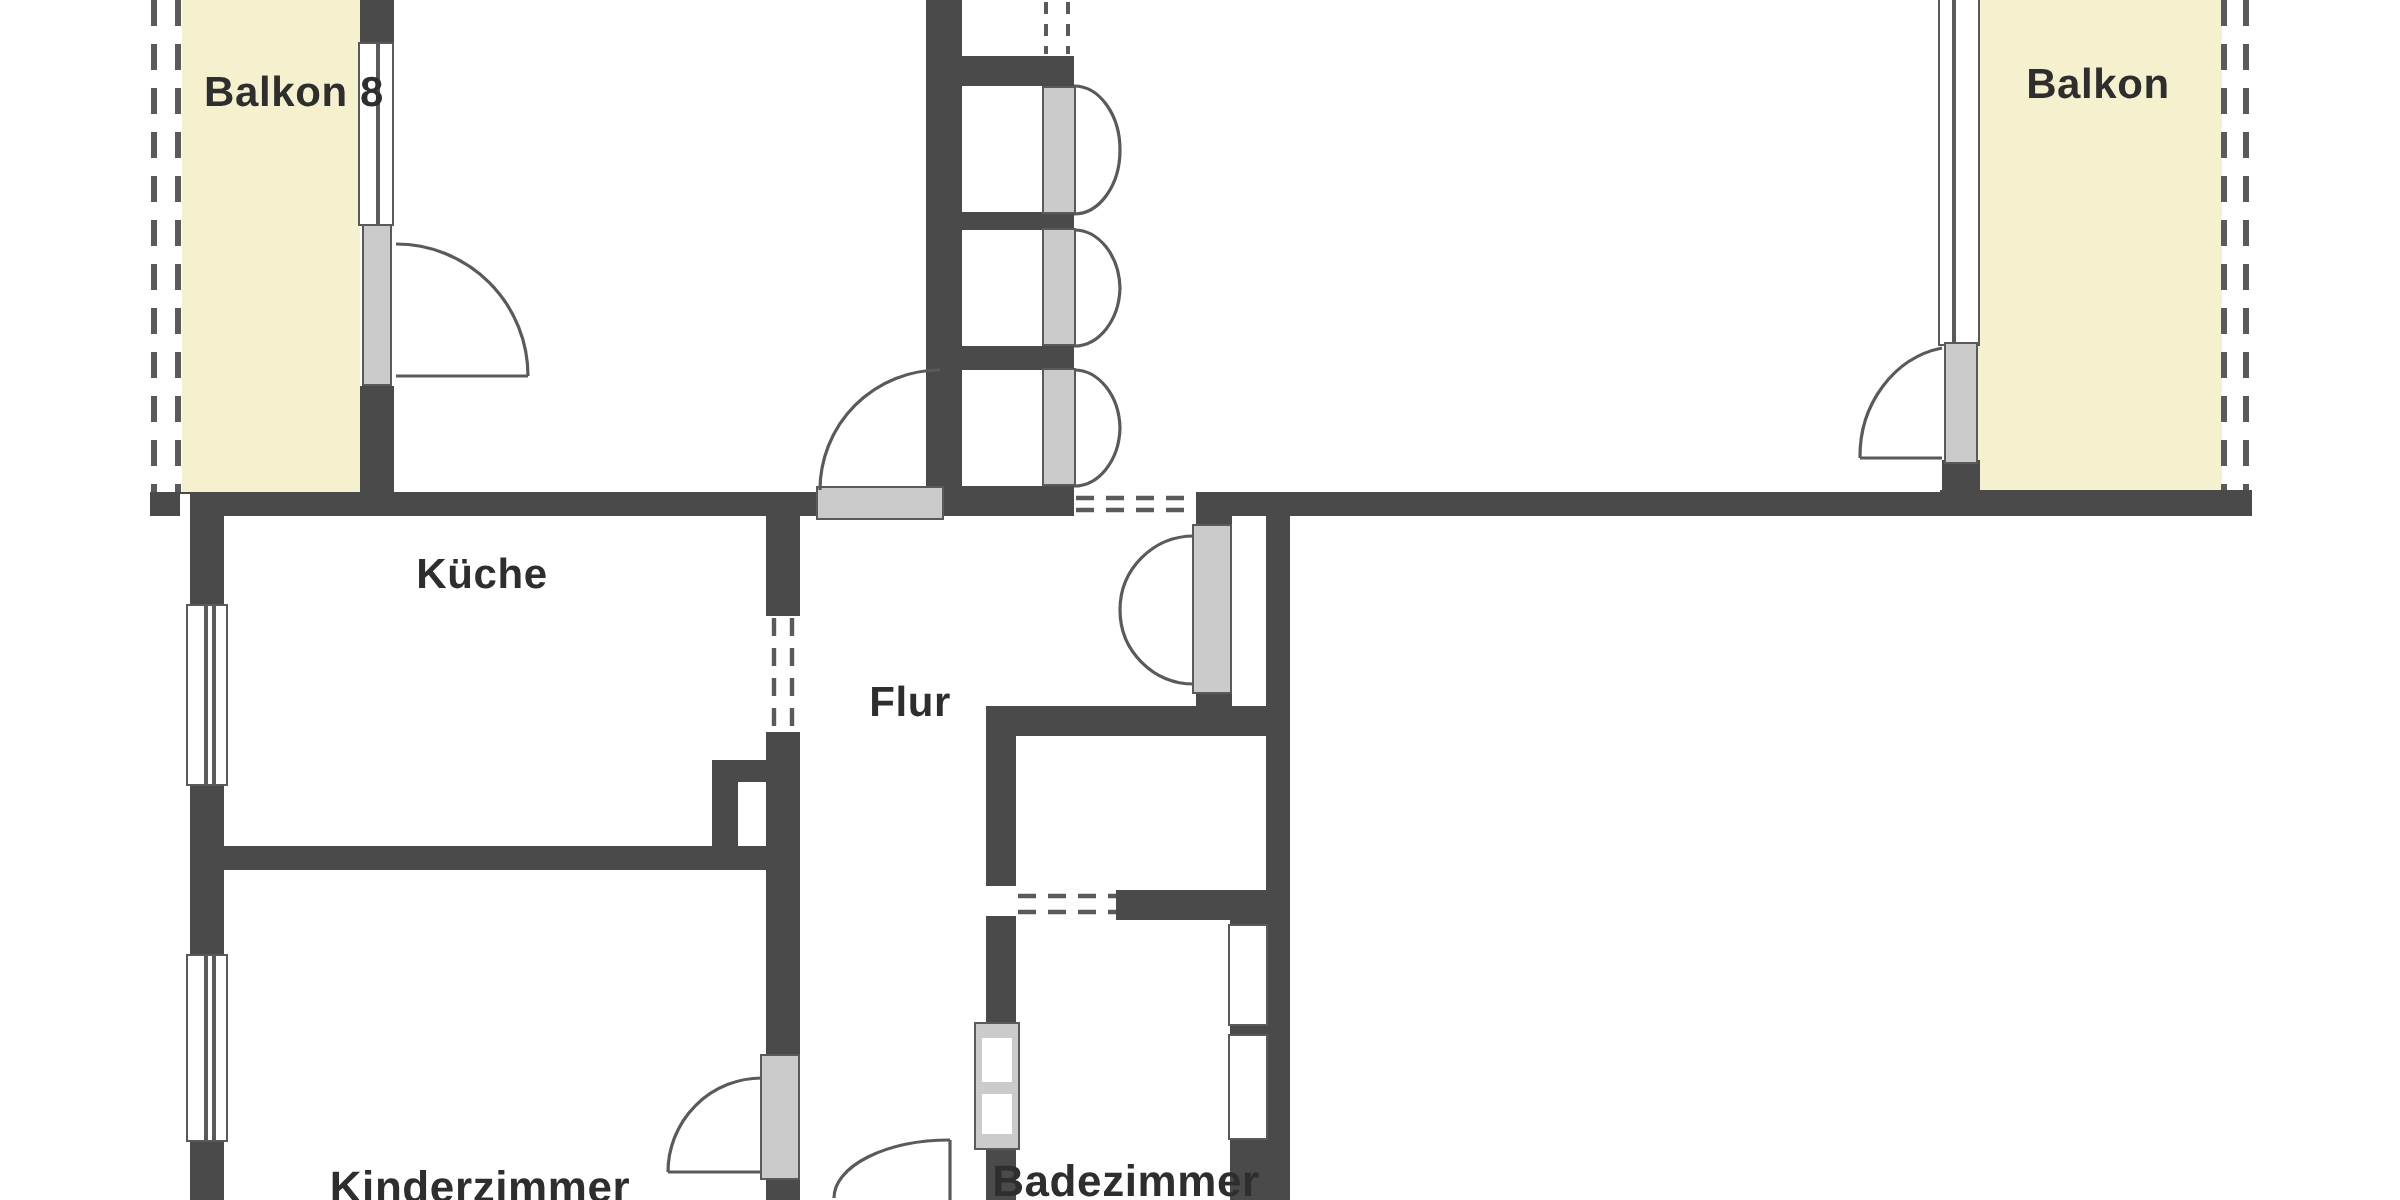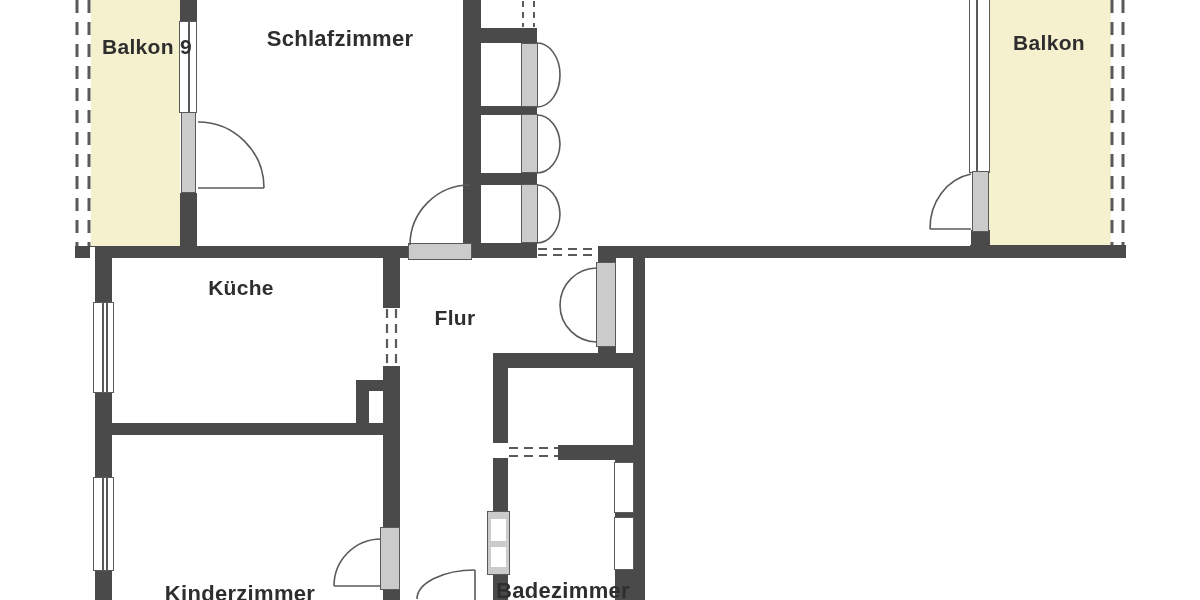--- a/index.html
+++ b/index.html
@@ -123,21 +123,20 @@
     <path class="arc" d="M537,43 A23,32 0 0 1 560,75"></path>
     <path class="arc" d="M537,107 A23,32 0 0 0 560,75"></path>
     <path class="arc" d="M537,115 A23,30 0 0 1 560,144"></path>
     <path class="arc" d="M537,173 A23,30 0 0 0 560,144"></path>
     <path class="arc" d="M537,185 A23,30 0 0 1 560,214"></path>
     <path class="arc" d="M537,243 A23,30 0 0 0 560,214"></path>
     <path class="arc" d="M597,268 A37,37 0 0 0 560,305"></path>
     <path class="arc" d="M597,342 A37,37 0 0 1 560,305"></path>
   </svg>
 
-  <div class="room-label" style="left:147px;top:47px;font-size:21px;">Balkon 9</div>
-  <div class="room-label" style="left:340px;top:39px;">Schlafzimmer</div>
+  <div class="room-label" style="left:147px;top:47px;font-size:21px;">Balkon 8</div>
   <div class="room-label" style="left:1049px;top:43px;font-size:21px;">Balkon</div>
   <div class="room-label" style="left:241px;top:288px;font-size:21px;">Küche</div>
-  <div class="room-label" style="left:455px;top:318px;font-size:21px;">Flur</div>
+  <div class="room-label" style="left:455px;top:352px;font-size:21px;">Flur</div>
   <div class="room-label" style="left:240px;top:594px;">Kinderzimmer</div>
   <div class="room-label" style="left:563px;top:591px;">Badezimmer</div>
 
 </div>
 
 </body></html>

